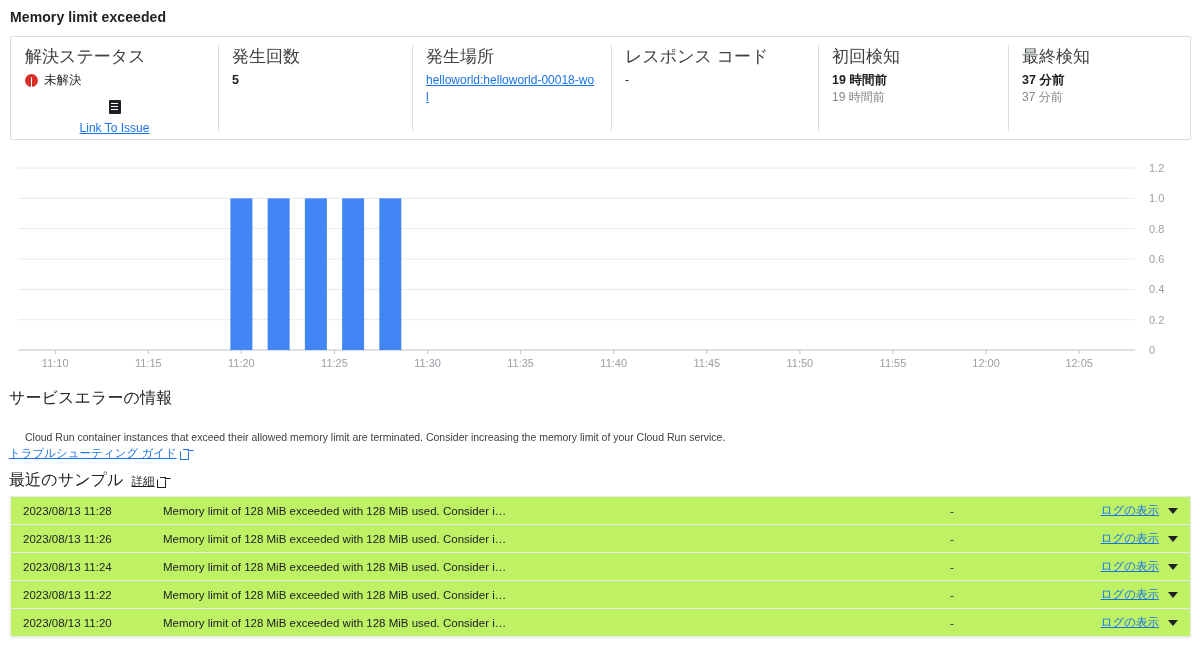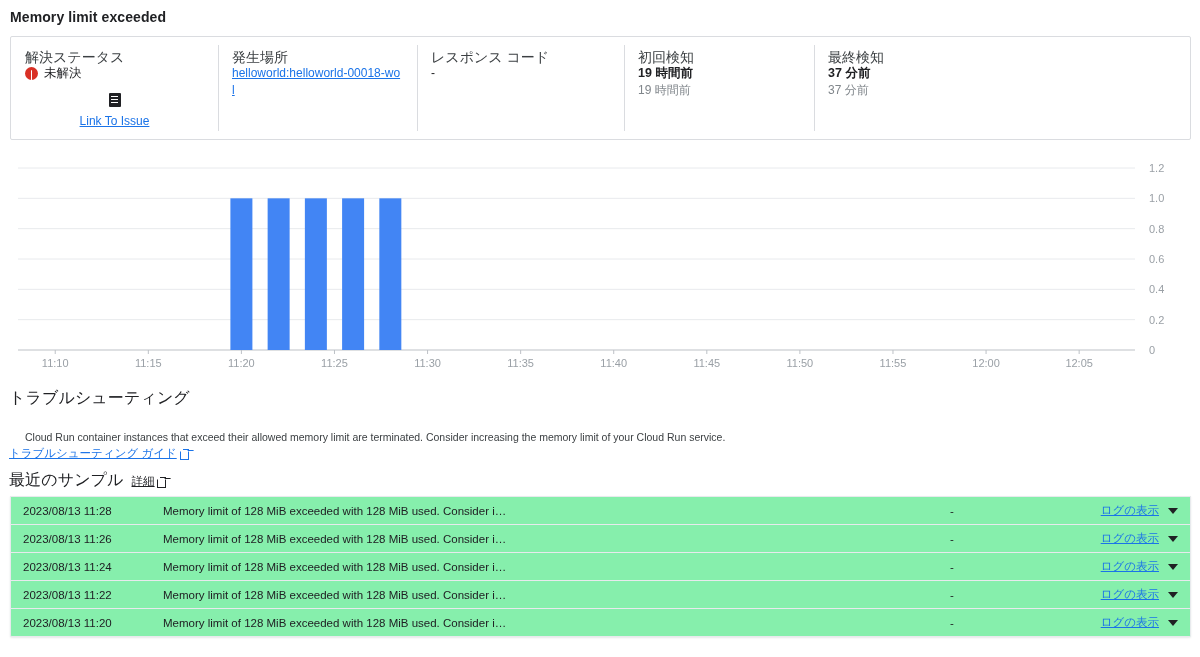--- a/index.html
+++ b/index.html
@@ -43,23 +43,24 @@
     width: 1px; background: #dadce0;
   }
   .col-w1 { width: 207px; }
   .col-w2 { width: 194px; }
   .col-w3 { width: 199px; }
   .col-w4 { width: 207px; }
   .col-w5 { width: 190px; }
   .col-w6 { width: 182px; }
 
   .info-label {
-    font-size: 14px;
+    font-size: 17px;
     color: #3c4043;
     line-height: 16px;
+    margin-bottom: 7px;
     white-space: nowrap;
   }
   .info-value {
     font-size: 12px;
     color: #202124;
     line-height: 17px;
   }
   .info-value.bold { font-weight: bold; font-size: 12.5px; }
   .info-value.muted { color: #80868b; font-weight: normal; }
 
@@ -188,21 +189,21 @@
     cursor: pointer;
   }
 
   
   .samples-table {
     position: absolute;
     left: 10px; top: 496px;
     width: 1181px;
     border: 1px solid #e8eaed;
     border-top: none;
-    background: #86efac;
+    background: #bef264;
     box-shadow: 0 1px 2px rgba(60,64,67,0.12);
     border-radius: 0 0 2px 2px;
   }
   .srow {
     display: flex;
     align-items: center;
     height: 28px;
     border-top: 1px solid #e8eaed;
     font-size: 11.5px;
     color: #202124;
@@ -240,20 +241,24 @@
     <div class="status-row">
       <span class="err-icon"></span>
       <span class="status-text">未解決</span>
     </div>
     <div class="issue-row">
       <span class="doc-icon"></span>
       <span class="link-blue">Link To Issue</span>
     </div>
   </div>
 
+  <div class="info-col col-w2">
+    <div class="info-label">発生回数</div>
+    <div class="info-value bold">5</div>
+  </div>
 
   <div class="info-col col-w3">
     <div class="info-label">発生場所</div>
     <a class="link-wrap">helloworld:helloworld-00018-wol</a>
   </div>
 
   <div class="info-col col-w4">
     <div class="info-label">レスポンス コード</div>
     <div class="info-value">-</div>
   </div>
@@ -312,21 +317,21 @@
       <line x1="1079.1499999999999" y1="194" x2="1079.1499999999999" y2="198" stroke="#bdc1c6" stroke-width="1"></line>
       <text x="1079.1499999999999" y="211" font-size="11" fill="#9aa0a6" text-anchor="middle" font-family="&quot;Liberation Sans&quot;, sans-serif">12:05</text>
       <rect x="230.4" y="42.333333333333314" width="22" height="151.66666666666669" fill="#4285f4"></rect>
       <rect x="267.6333333333333" y="42.333333333333314" width="22" height="151.66666666666669" fill="#4285f4"></rect>
       <rect x="304.8666666666667" y="42.333333333333314" width="22" height="151.66666666666669" fill="#4285f4"></rect>
       <rect x="342.09999999999997" y="42.333333333333314" width="22" height="151.66666666666669" fill="#4285f4"></rect>
       <rect x="379.3333333333333" y="42.333333333333314" width="22" height="151.66666666666669" fill="#4285f4"></rect>
     </svg>
 </div>
 
-<div class="sec-title">トラブルシューティング</div>
+<div class="sec-title">サービスエラーの情報</div>
 <div class="sec-desc">Cloud Run container instances that exceed their allowed memory limit are terminated. Consider increasing the memory limit of your Cloud Run service.</div>
 <a class="guide-link">
   <span>トラブルシューティング ガイド</span>
   <span class="ext-icon"></span>
 </a>
 
 <div class="samples-head">
   <span class="samples-title">最近のサンプル</span>
   <a class="samples-detail">
     <span>詳細</span>

